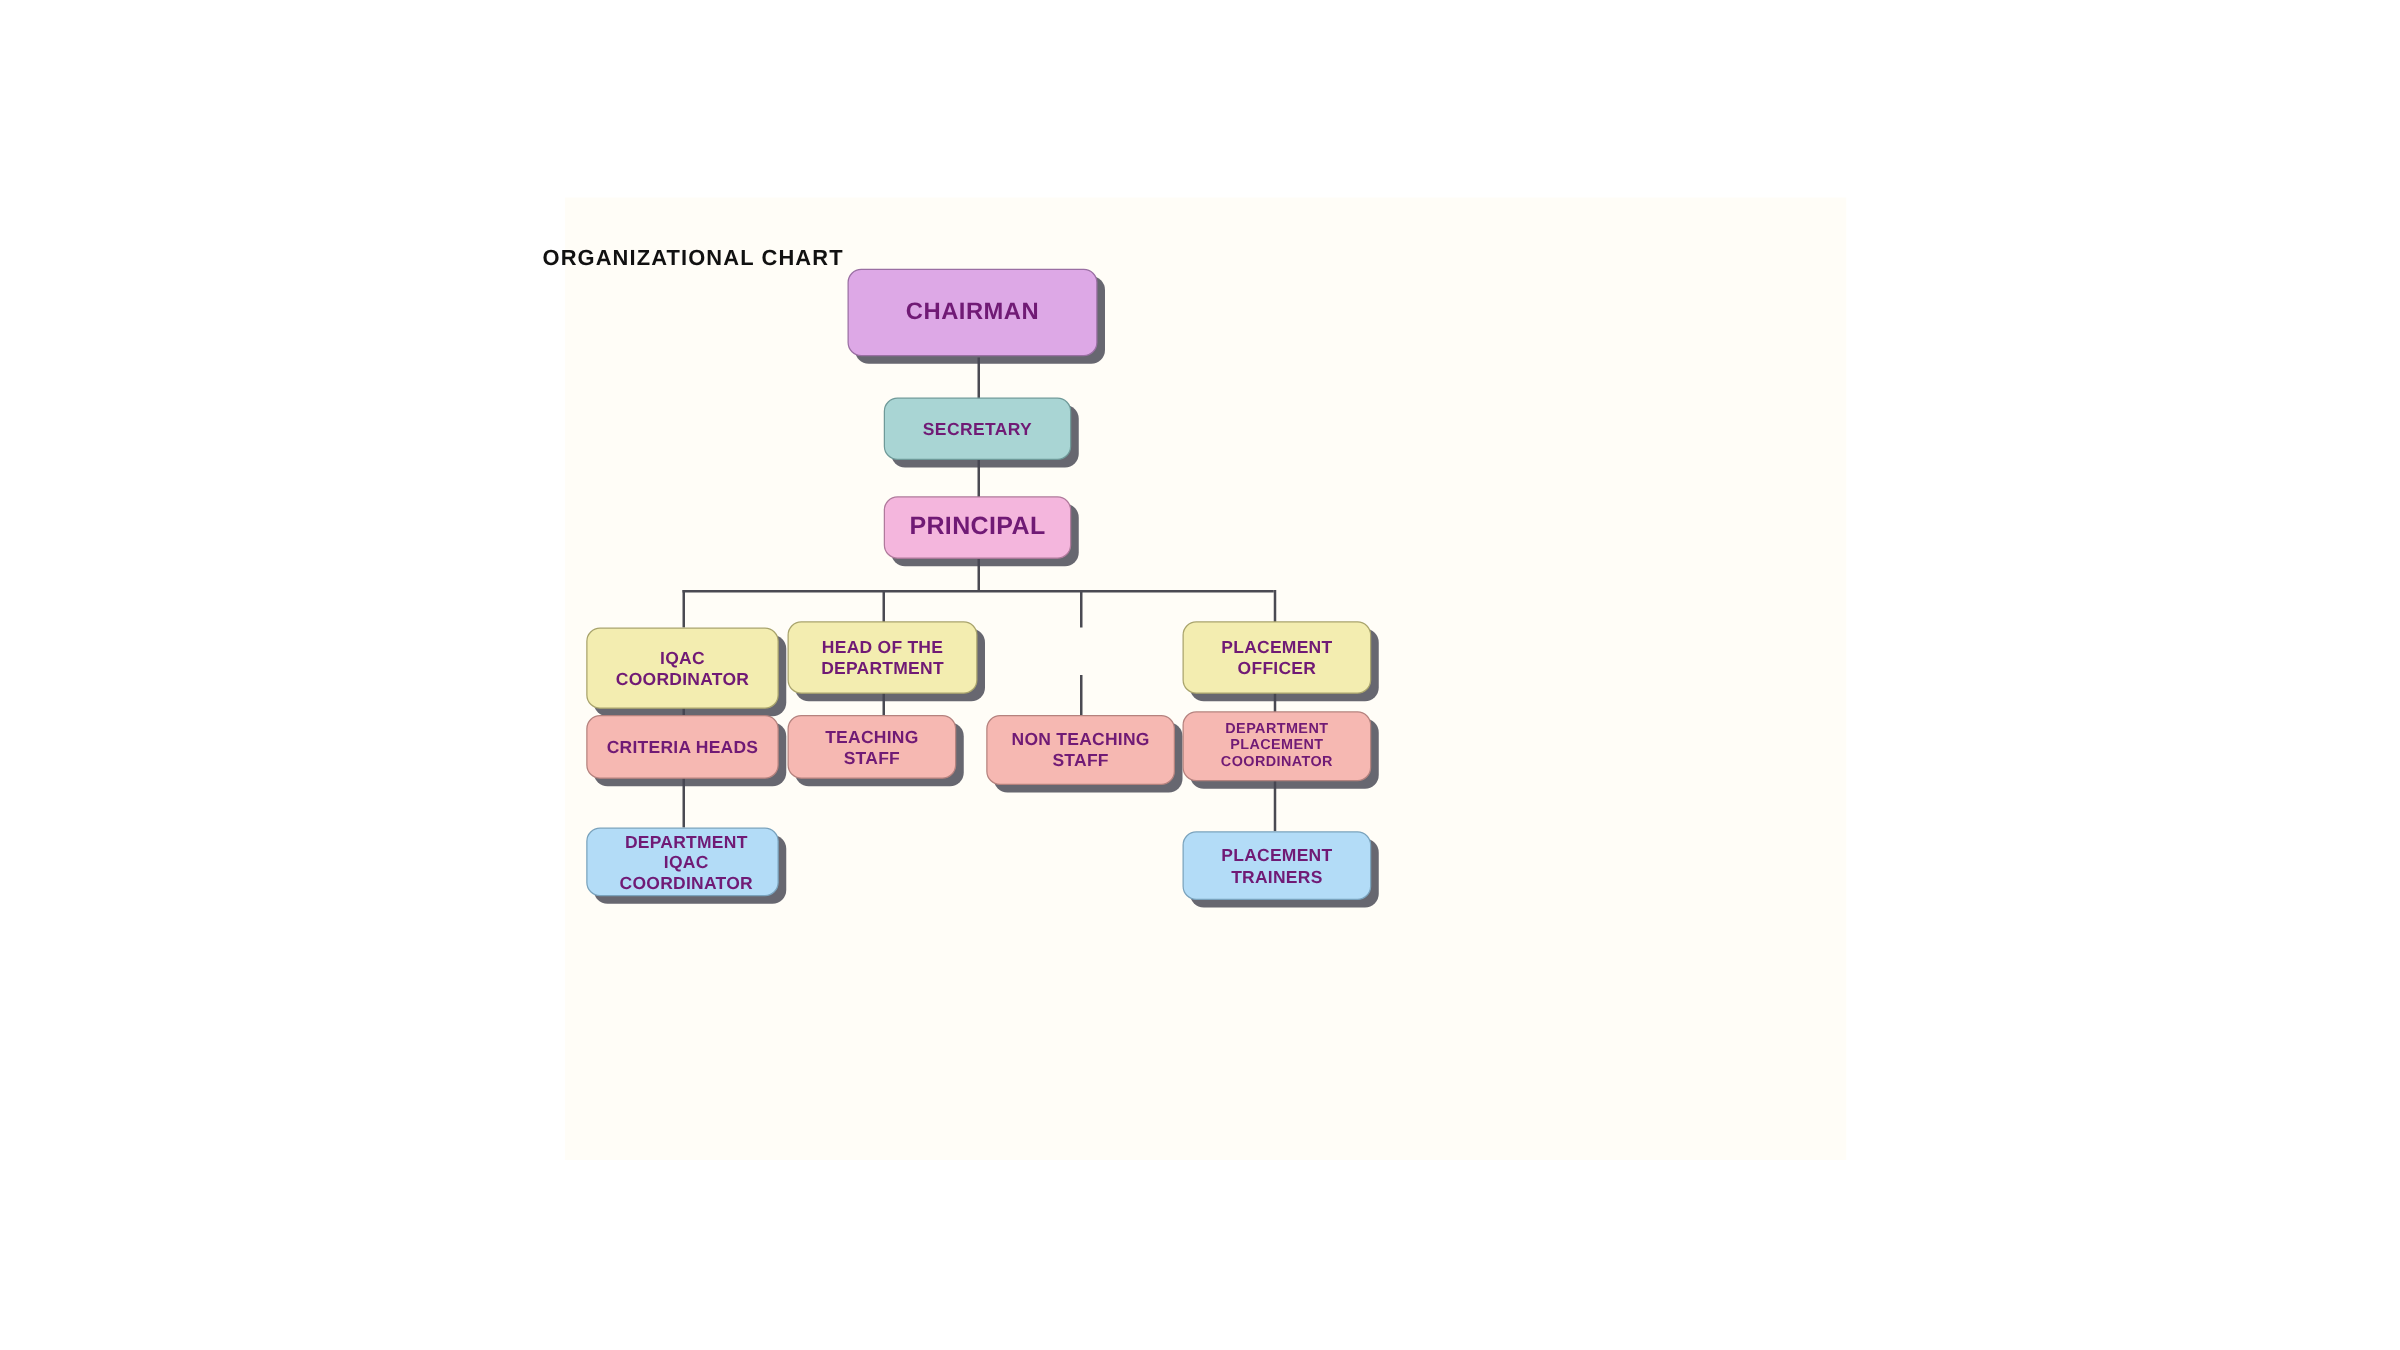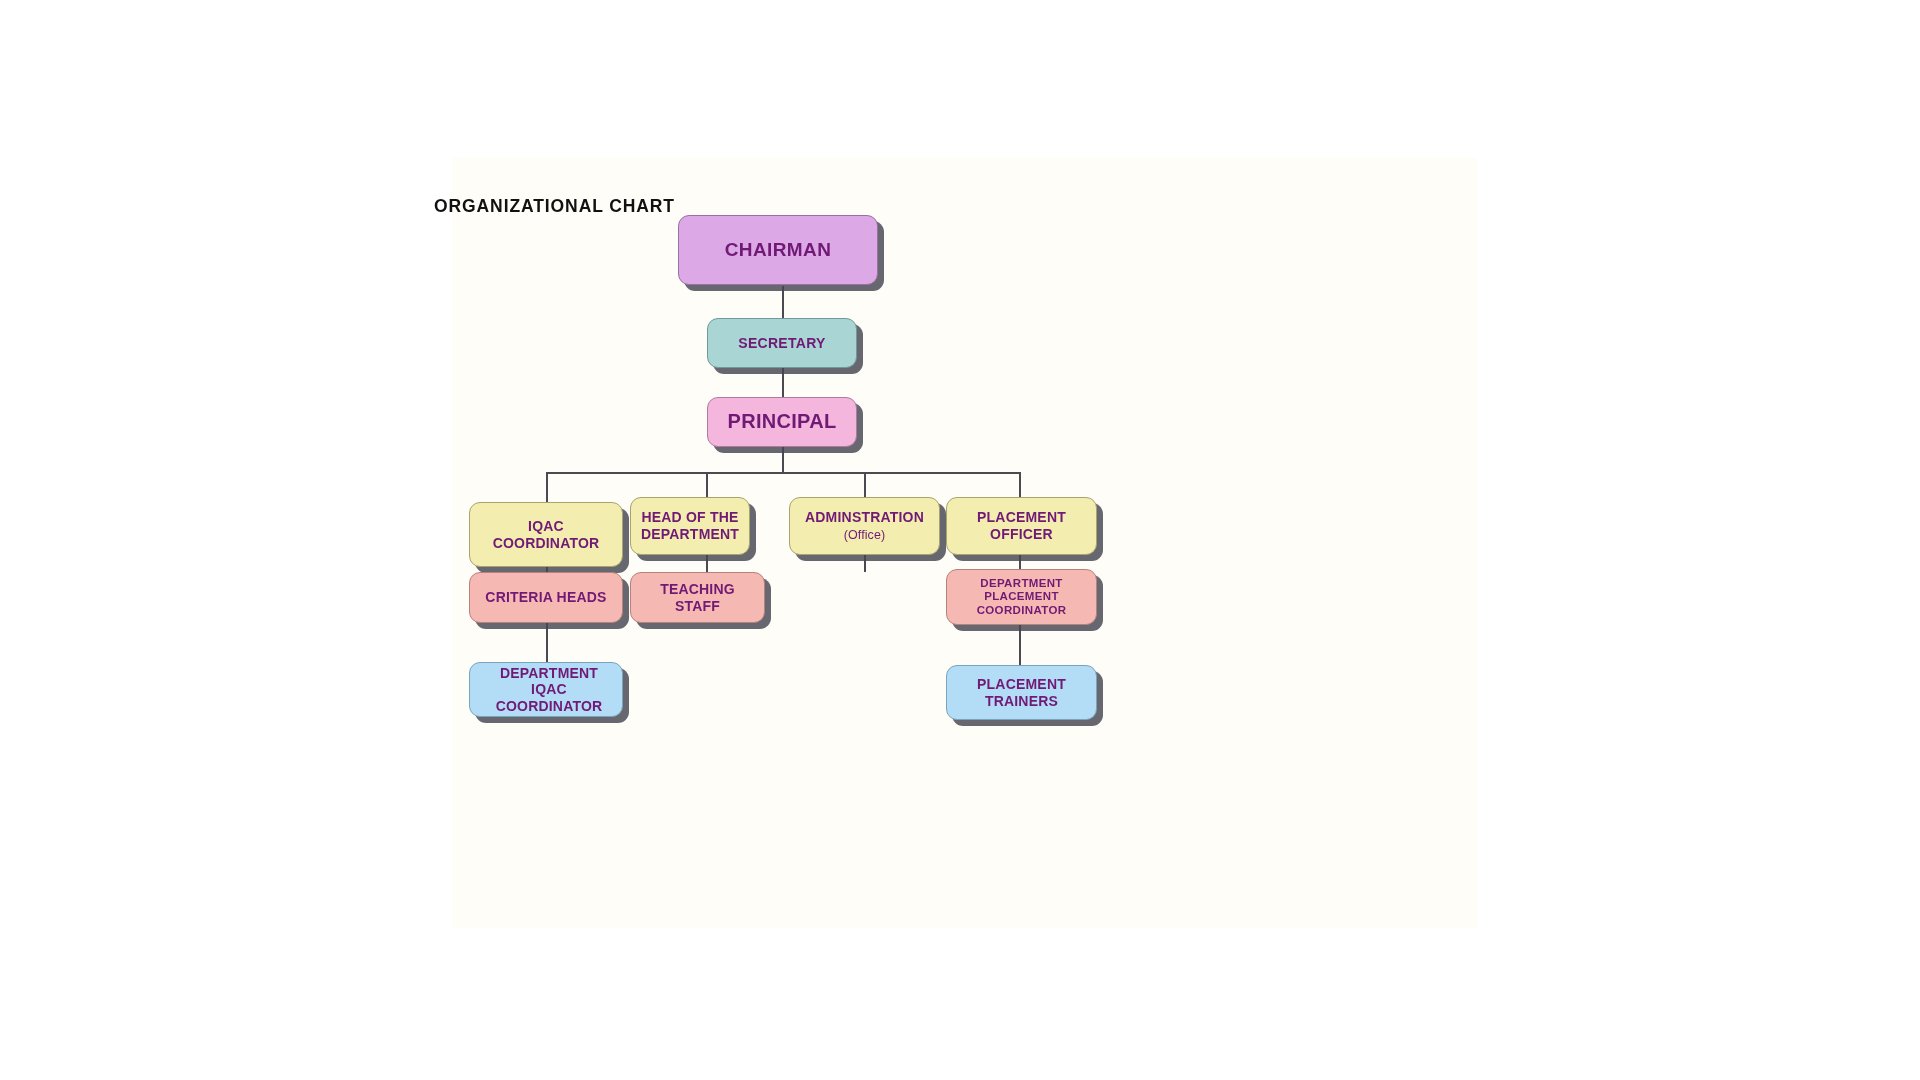--- a/index.html
+++ b/index.html
@@ -143,43 +143,43 @@
     </div>
 
     <div class="node c-principal" style="left:255px; top:239px; width:150px; height:50px; font-size:20px; letter-spacing:0.3px;">
       <span class="label">PRINCIPAL</span>
     </div>
 
     <div class="node c-yellow" style="left:17px; top:344px; width:154px; height:65px; font-size:14px; letter-spacing:0.2px;">
       <span class="label">IQAC COORDINATOR</span>
     </div>
 
-    <div class="node c-yellow" style="left:178px; top:339px; width:120px; height:58px; font-size:14px; letter-spacing:0.2px;">
+    <div class="node c-yellow" style="left:178px; top:339px; width:152px; height:58px; font-size:14px; letter-spacing:0.2px;">
       <span class="label">HEAD OF THE
 DEPARTMENT</span>
     </div>
 
-    <div class="node c-yellow" style="left:337px; top:339px; width:151px; height:58px; font-size:14px; letter-spacing:0.2px; flex-direction:column;">
-      <span class="label">ADMINSTRATION</span>
-      <span class="sublabel">(Office)</span>
-    </div>
 
     <div class="node c-yellow" style="left:494px; top:339px; width:151px; height:58px; font-size:14px; letter-spacing:0.2px;">
       <span class="label">PLACEMENT
 OFFICER</span>
     </div>
 
     <div class="node c-salmon" style="left:17px; top:414px; width:154px; height:51px; font-size:14px; letter-spacing:0.2px;">
       <span class="label">CRITERIA HEADS</span>
     </div>
 
     <div class="node c-salmon" style="left:178px; top:414px; width:135px; height:51px; font-size:14px; letter-spacing:0.2px;">
       <span class="label">TEACHING STAFF</span>
     </div>
 
+    <div class="node c-salmon" style="left:337px; top:414px; width:151px; height:56px; font-size:14px; letter-spacing:0.2px;">
+      <span class="label">NON TEACHING
+STAFF</span>
+    </div>
 
     <div class="node c-salmon" style="left:494px; top:411px; width:151px; height:56px; font-size:11.5px; letter-spacing:0.35px;">
       <span class="label">DEPARTMENT
 PLACEMENT
 COORDINATOR</span>
     </div>
 
     <div class="node c-blue" style="left:17px; top:504px; width:154px; height:55px; font-size:14px; letter-spacing:0.2px;padding-left:14px;">
       <span class="label">DEPARTMENT IQAC
 COORDINATOR</span>

